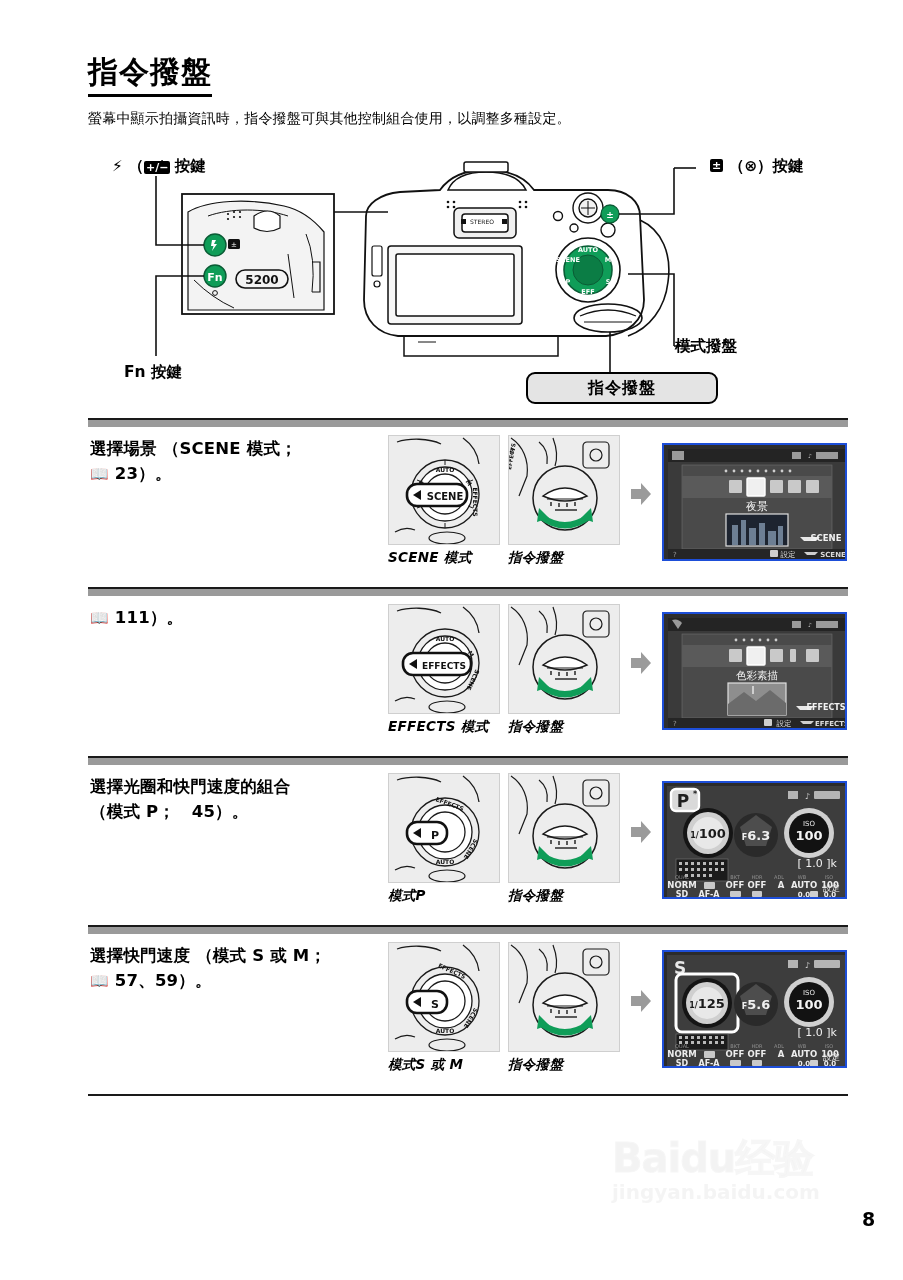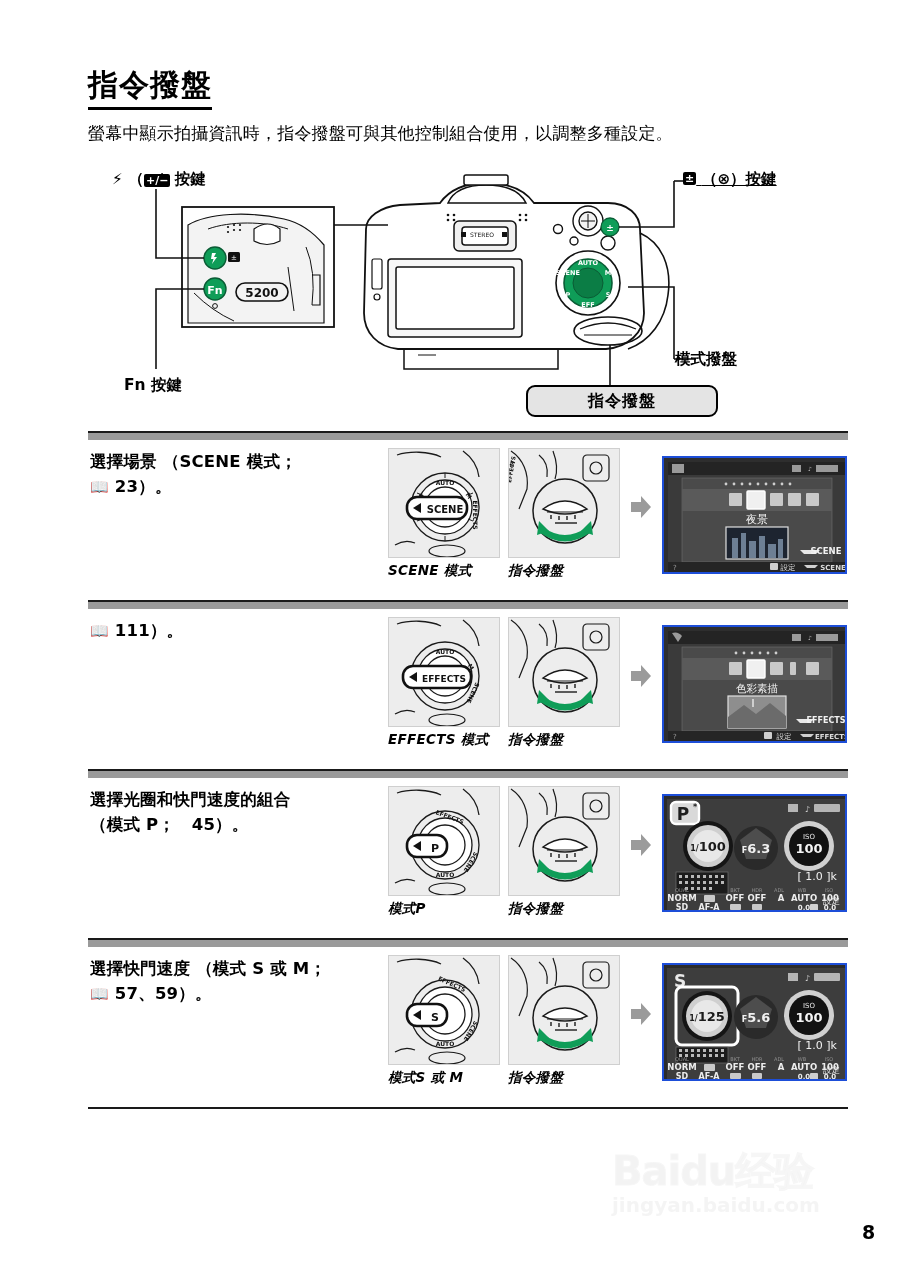--- a/index.html
+++ b/index.html
@@ -5,32 +5,32 @@
   * { box-sizing: border-box; }
   html, body { margin:0; padding:0; }
   body {
     width: 903px; height: 1280px;
     background: #ffffff;
     font-family: "DejaVu Sans", "Liberation Sans", sans-serif;
     color: #000;
     position: relative;
     overflow: hidden;
   }
-  .page { position: relative; width: 903px; height: 1152px; margin-top: 13px; }
+  .page { position: relative; width: 903px; height: 1152px; }
 
   
   .heading-wrap { position:absolute; left:88px; top:55px; width:760px; }
   .h1 {
     font-size: 30px; font-weight: bold; letter-spacing: 1px;
     padding-bottom: 4px; display:inline-block;
     border-bottom: 3px solid #000; line-height: 1.15;
   }
   .intro {
     position:absolute; left:88px; top:108px; width:768px;
-    font-size: 17px; line-height: 1.5; letter-spacing: .2px;
+    font-size: 14px; line-height: 1.5; letter-spacing: .2px;
   }
 
   
   .diagram { position:absolute; left:88px; top:150px; width:760px; height:262px; }
   .diagram svg { display:block; }
   .dlabel {
     position:absolute; font-size:15.5px; font-weight:bold; white-space:nowrap;
   }
   .dlabel .kicon {
     display:inline-block; background:#000; color:#fff; font-size:11px;
@@ -257,21 +257,21 @@
     <div class="dlabel" style="left:24px; top:6px;">
       <span>⚡</span>
       <span>（　）按鍵</span>
     </div>
     <span style="position:absolute;left:56px;top:9px;" class="dlabel">
       <span class="kicon">+/−</span>
     </span>
 
     <div class="dlabel" style="left:36px; top:212px;text-align:center;">Fn 按鍵</div>
 
-    <div class="dlabel" style="left:595px; top:6px;text-decoration:underline;">
+    <div class="dlabel" style="left:622px; top:6px;">
       <span class="kicon">±</span>
       <span>（⊗）按鍵</span>
     </div>
 
     <div class="dlabel" style="left:587px; top:186px;">模式撥盤</div>
 
     <div class="boxlabel">指令撥盤</div>
   </div>
 
   <div class="rows">

